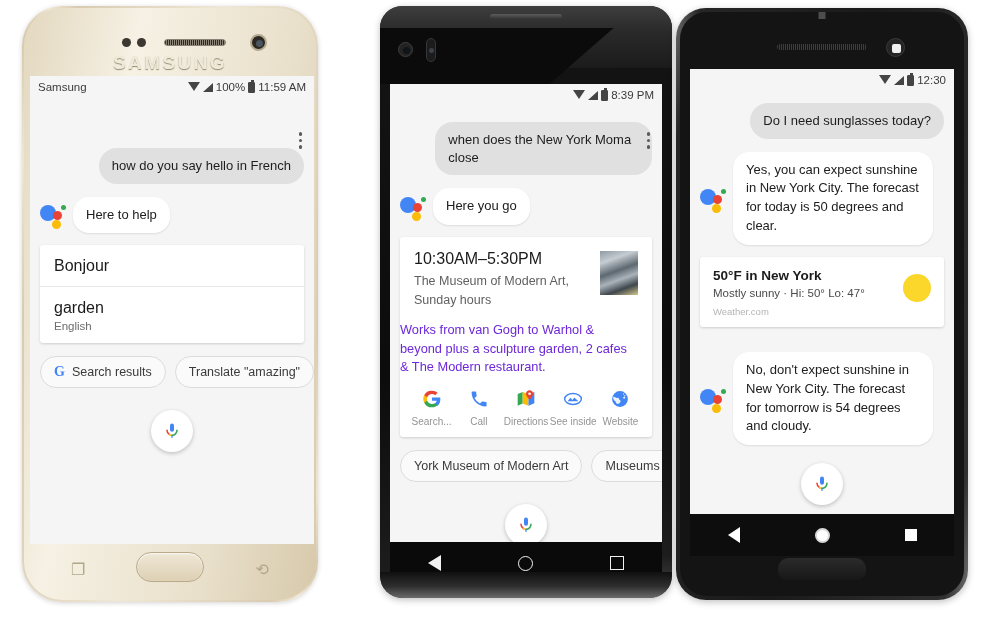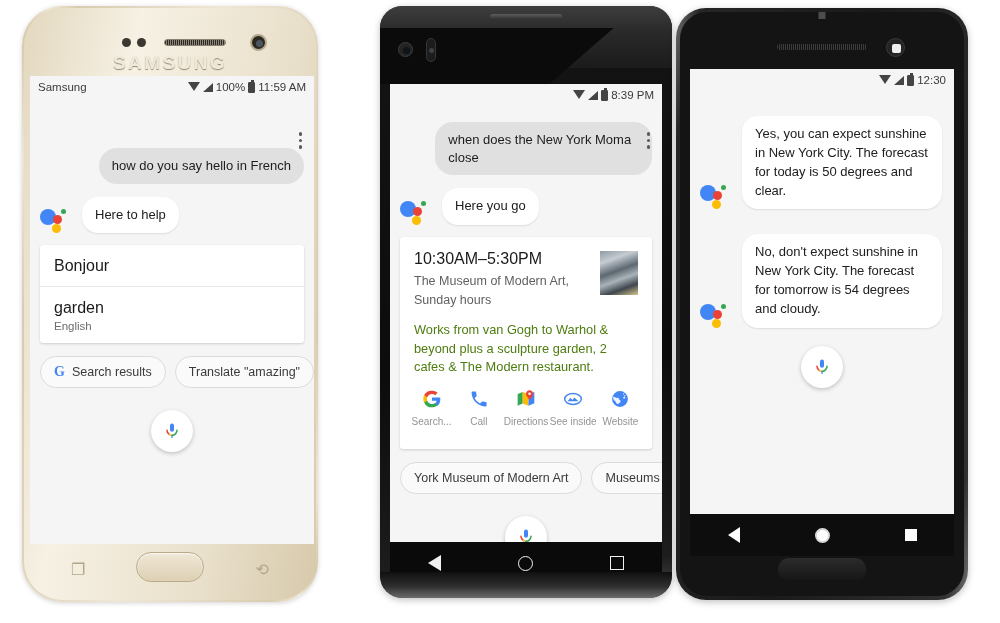--- a/index.html
+++ b/index.html
@@ -165,21 +165,21 @@
   }
   .overflow-dots i { width: 3.5px; height: 3.5px; border-radius: 50%; background: #5b5b5b; display:block; }
 
   .convo { padding: 6px 10px 0 10px; position: relative; }
 
   .bubble-user {
     background: #e0e0e0; color: #1d1d1d; border-radius: 18px;
     padding: 9px 13px; font-size: 13px; line-height: 1.35;
     margin-left: auto; width: fit-content; max-width: 86%;
   }
-  .assist-row { display: flex; align-items: flex-end; gap: 16px; margin-top: 13px; }
+  .assist-row { display: flex; align-items: center; gap: 7px; margin-top: 13px; }
   .bubble-assist {
     background: #ffffff; color: #202020; border-radius: 16px;
     padding: 9px 13px; font-size: 13px; line-height: 1.45;
     box-shadow: 0 1px 2px rgba(0,0,0,.10); max-width: 82%;
   }
 
   
   .glogo { position: relative; width: 26px; height: 26px; flex: none; margin-top: 3px; }
   .glogo .d-blue { position: absolute; left: 0; top: 2px; width: 16px; height: 16px; border-radius: 50%; background: #4285F4; }
   .glogo .d-red { position: absolute; left: 13px; top: 8px; width: 9px; height: 9px; border-radius: 50%; background: #EA4335; }
@@ -212,22 +212,22 @@
   }
 
   
   .moma-head { padding: 13px 14px 10px 14px; display: flex; gap: 10px; }
   .moma-hours { font-size: 16px; color: #1b1b1b; }
   .moma-sub { font-size: 12.5px; color: #5f5f5f; line-height: 1.45; margin-top: 4px; }
   .moma-thumb {
     width: 38px; height: 44px; flex: none; margin-top: 1px;
     background: linear-gradient(160deg,#8f9aa3 0%,#c5ccd2 22%,#5d6870 45%,#aab3ba 62%,#3f474d 80%,#d6c78a 100%);
   }
-  .moma-desc { padding: 2px 14px 12px 14px; font-size: 12.8px; color: #4d7c0f; line-height: 1.45; }
-  .moma-actions { display: flex; padding: 0 8px 22px 8px; }
+  .moma-desc { padding: 2px 14px 12px 0; font-size: 12.8px; color: #6d28d9; line-height: 1.45; }
+  .moma-actions { display: flex; padding: 0 8px 10px 8px; }
   .moma-act { flex: 1; text-align: center; }
   .moma-act .lbl { font-size: 10px; color: #949494; margin-top: 3px; }
 
   
   .wx-card { padding: 11px 13px 10px 13px; display: flex; align-items: flex-start; }
   .wx-left { flex: 1; }
   .wx-title { font-size: 13.5px; color: #1b1b1b; font-weight: 700; }
   .wx-sub { font-size: 11.5px; color: #4a4a4a; margin-top: 4px; }
   .wx-src { font-size: 9.5px; color: #b4b4b4; margin-top: 7px; }
   .wx-sun { width: 28px; height: 28px; border-radius: 50%; background: #FBD72B; margin-top: 6px; flex: none; }
@@ -464,31 +464,42 @@
           <span class="sb-right">
             <span class="sb-icon ic-wifi"></span>
             <span class="sb-icon ic-sig"></span>
             <span class="sb-icon ic-bat"></span>
             <span class="sb-time">12:30</span>
           </span>
         </div>
 
         <div class="convo">
           <div style="height:6px;"></div>
+          <div class="bubble-user">Do I need sunglasses today?</div>
 
           <div class="assist-row">
             <div class="glogo">
               <span class="d-blue"></span>
                 <span class="d-red"></span>
                 <span class="d-green"></span>
                 <span class="d-yellow"></span>
             </div>
             <div class="bubble-assist">Yes, you can expect sunshine in New York City. The forecast for today is 50 degrees and clear.</div>
           </div>
 
+          <div class="card">
+            <div class="wx-card">
+              <div class="wx-left">
+                <div class="wx-title">50°F in New York</div>
+                <div class="wx-sub">Mostly sunny · Hi: 50° Lo: 47°</div>
+                <div class="wx-src">Weather.com</div>
+              </div>
+              <div class="wx-sun"></div>
+            </div>
+          </div>
 
           <div style="height:12px;"></div>
 
           <div class="assist-row">
             <div class="glogo">
               <span class="d-blue"></span>
                 <span class="d-red"></span>
                 <span class="d-green"></span>
                 <span class="d-yellow"></span>
             </div>

